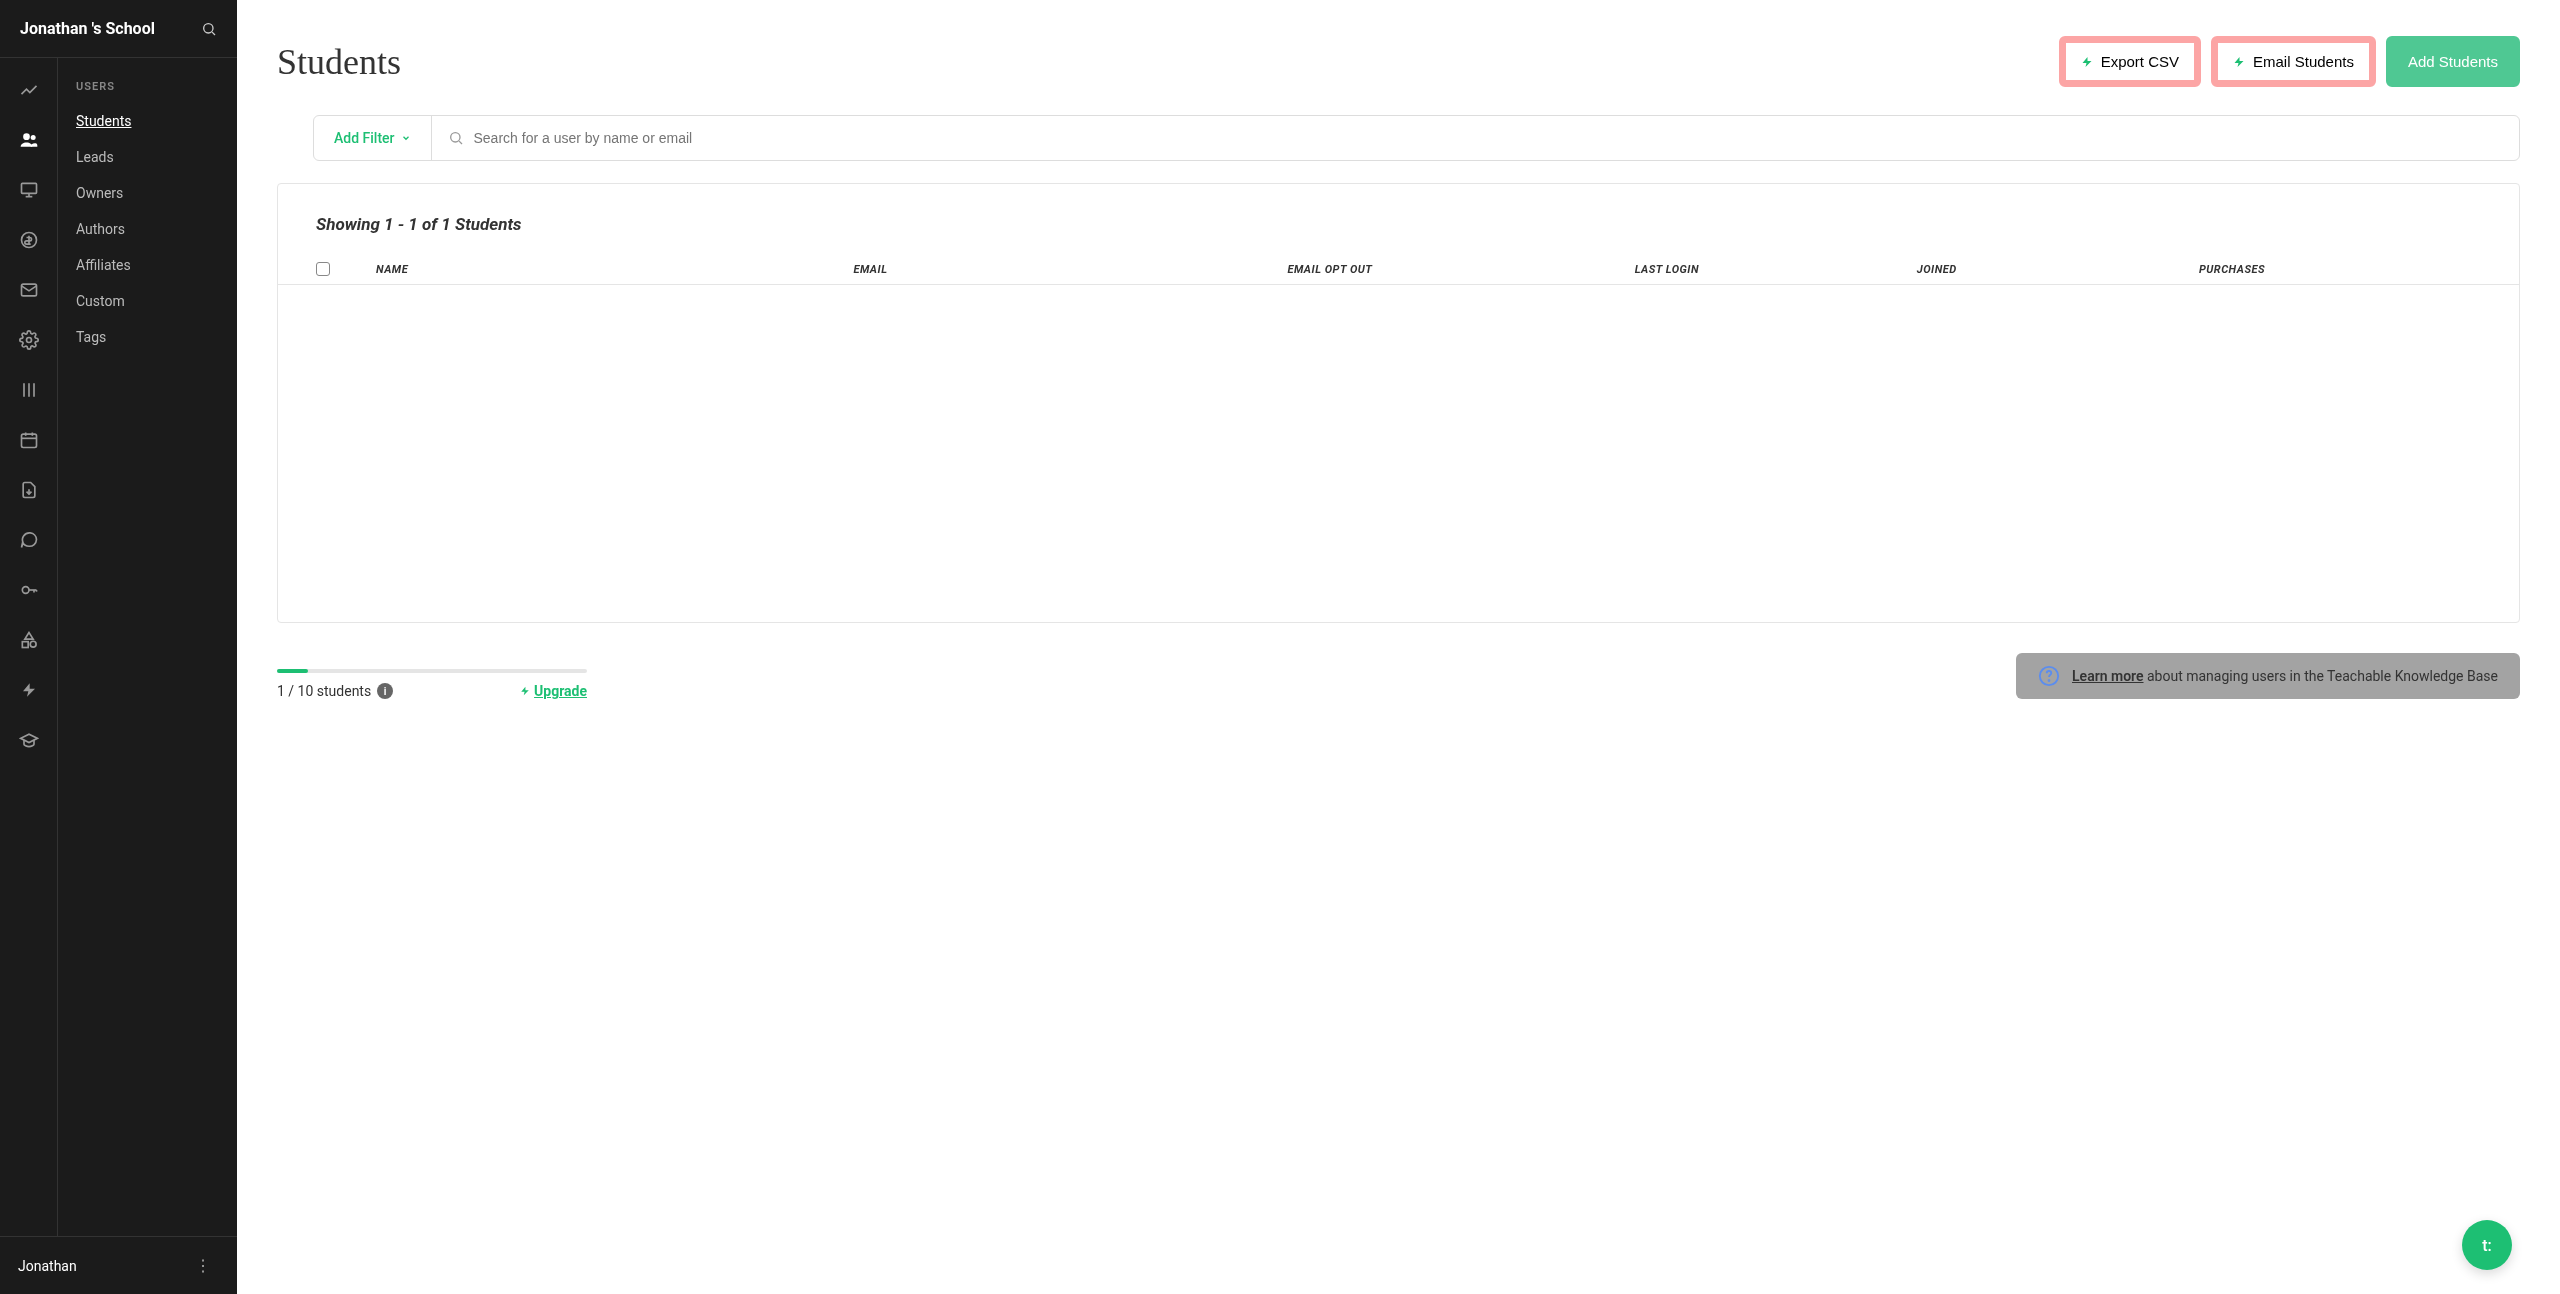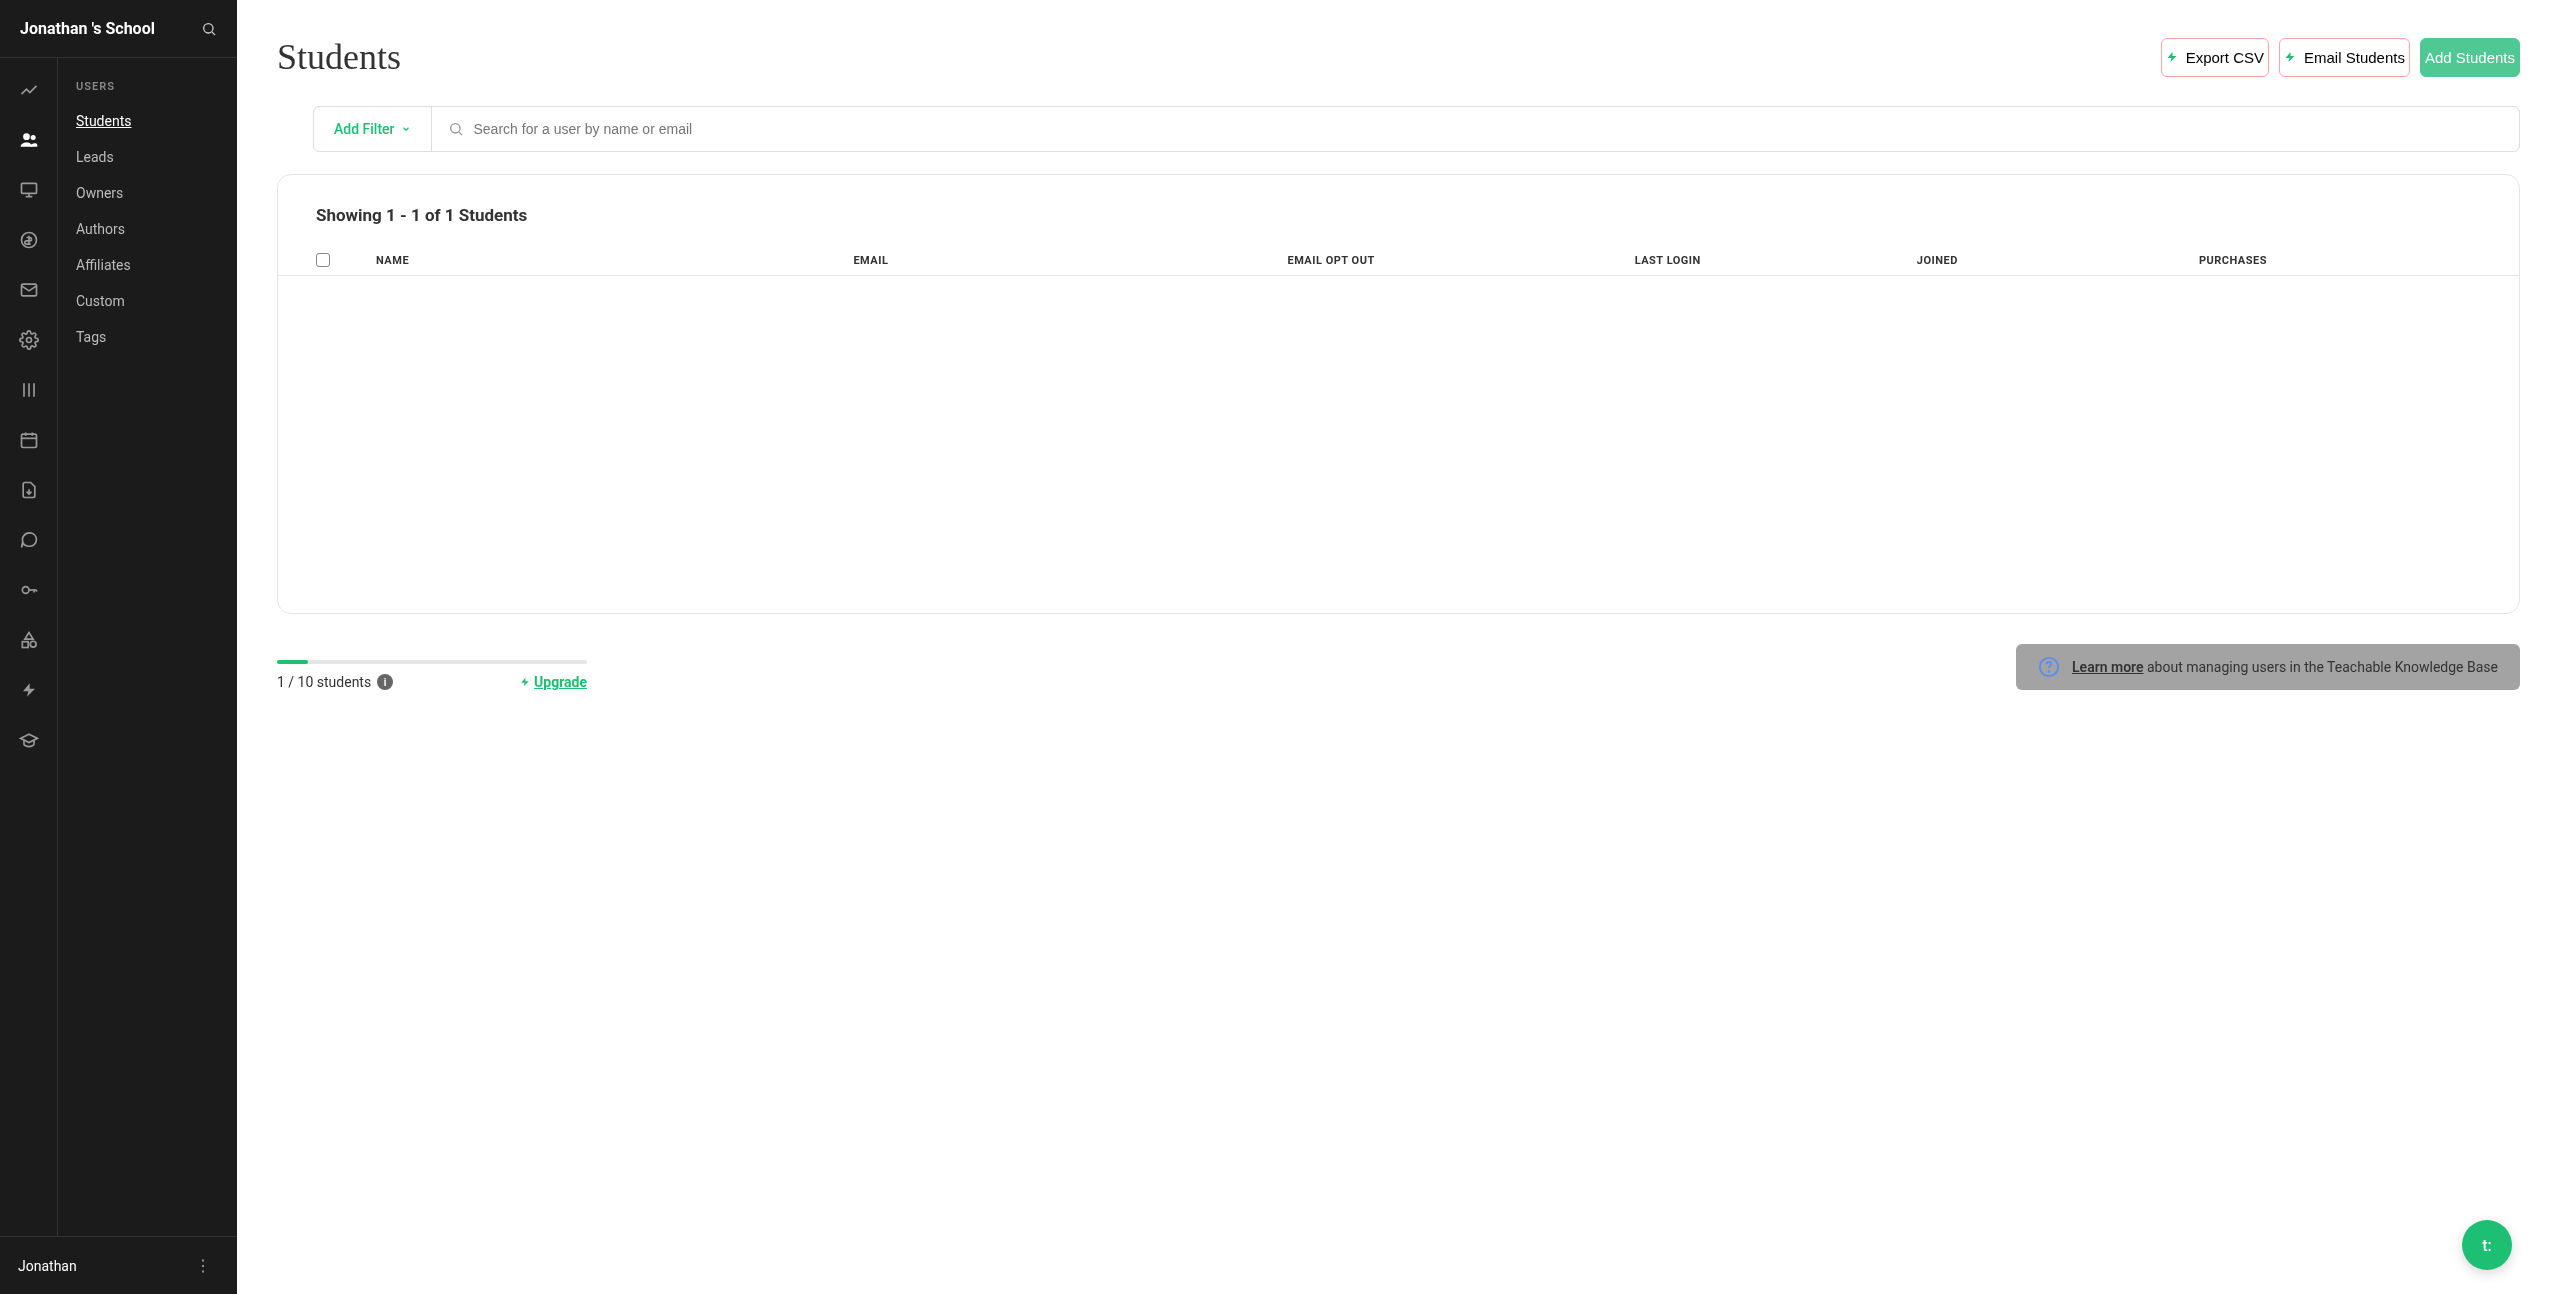--- a/index.html
+++ b/index.html
@@ -25,33 +25,33 @@
 
 .sidebar-footer { border-top: 1px solid #333; display: flex; align-items: center; justify-content: space-between; padding: 14px 18px; height: 58px; }
 .user-name { font-size: 14px; }
 .more-icon { color: #aaa; cursor: pointer; padding: 4px 8px; }
 
 
 .main { flex: 1; padding: 36px 40px; overflow: auto; position: relative; }
 .page-header { display: flex; justify-content: space-between; align-items: center; margin-bottom: 28px; }
 .page-title { font-family: Georgia, serif; font-size: 36px; font-weight: 500; }
 .header-actions { display: flex; gap: 10px; }
-.btn { display: flex; align-items: center; gap: 8px; padding: 10px 4px; border: 1px solid #fca5a5; background: #fff; border-radius: 6px; font-size: 15px; cursor: pointer; font-weight: 500; }
+.btn { display: flex; align-items: center; gap: 8px; padding: 10px 15px; border: 7px solid #fca5a5; background: #fff; border-radius: 6px; font-size: 15px; cursor: pointer; font-weight: 500; }
 .btn .bolt { color: #1dbf73; }
 .btn-primary { background: #4fc893; color: #fff; border-color: #4fc893; }
 
 
 .filter-bar { display: flex; border: 1px solid #ddd; border-radius: 6px; margin-bottom: 22px; margin-left: 36px; }
 .add-filter { display: flex; align-items: center; gap: 6px; padding: 14px 20px; color: #1dbf73; font-size: 14px; cursor: pointer; border-right: 1px solid #ddd; font-weight: 500; }
 .search-wrap { flex: 1; display: flex; align-items: center; padding: 0 16px; gap: 10px; }
 .search-wrap input { border: none; outline: none; flex: 1; font-size: 14px; padding: 14px 0; }
 .search-wrap .mag { color: #999; }
 
 
-.card { border: 1px solid #e5e5e5; border-radius: 14px; padding: 30px 0; min-height: 440px; }
+.card { border: 1px solid #e5e5e5; border-radius: 4px; padding: 30px 0; min-height: 440px; font-style: italic; }
 .card-summary { font-weight: 700; font-size: 17px; padding: 0 38px 28px 38px; }
 .table { width: 100%; }
 .thead, .trow { display: grid; grid-template-columns: 60px 2.2fr 2fr 1.6fr 1.3fr 1.3fr 1.3fr; align-items: center; padding: 0 38px; }
 .thead { border-bottom: 1px solid #e5e5e5; padding-bottom: 8px; }
 .th { font-size: 11px; letter-spacing: 0.5px; color: #333; font-weight: 700; text-transform: uppercase; }
 .trow { border-bottom: 1px solid #eee; padding-top: 14px; padding-bottom: 14px; }
 .td { font-size: 14px; color: #333; }
 .name-cell { display: flex; align-items: center; gap: 14px; }
 .avatar { width: 28px; height: 28px; border-radius: 50%; background: #e8e8e8; display: flex; align-items: center; justify-content: center; color: #bbb; font-size: 14px; }
 .checkbox { width: 14px; height: 14px; border: 1.5px solid #888; border-radius: 3px; cursor: pointer; background: #fff; }

